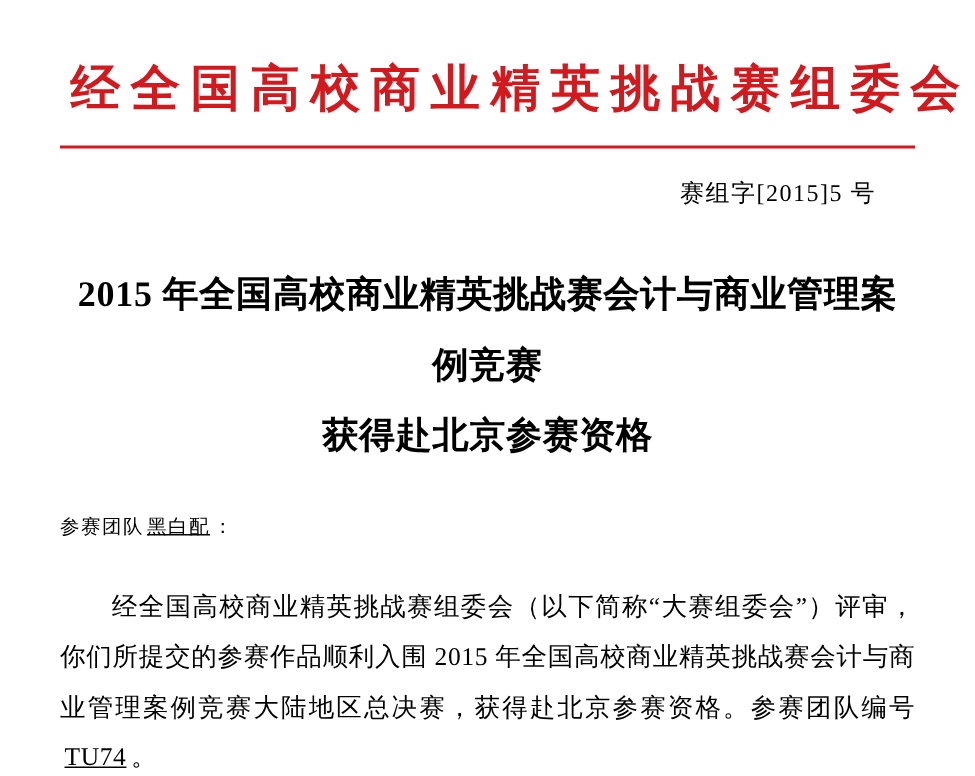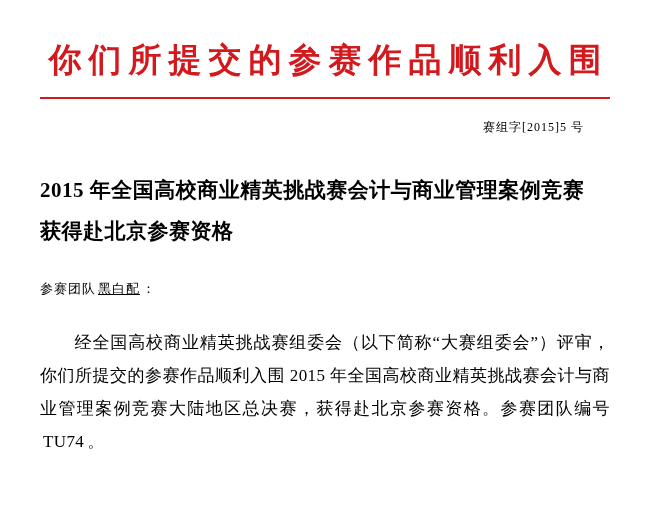--- a/index.html
+++ b/index.html
@@ -39,29 +39,30 @@
   .letterhead-rule {
     margin-top: 17px;
     height: 2px;
     background: #d2191e;
     width: 100%;
   }
   
   .doc-number {
     margin-top: 20px;
     text-align: right;
-    font-size: 12px;
+    font-size: 16px;
     letter-spacing: 1px;
     padding-right: 26px;
   }
   
   .doc-title {
     margin-top: 34px;
+    text-align: center;
     font-weight: bold;
-    font-size: 21px;
+    font-size: 24px;
     line-height: 1.95;
     letter-spacing: 0.5px;
   }
   
   .salutation {
     margin-top: 28px;
     font-size: 13px;
     letter-spacing: 1px;
   }
   .salutation .fill {
@@ -75,30 +76,31 @@
     line-height: 1.95;
     text-align: justify;
     text-justify: inter-ideograph;
     letter-spacing: 0.4px;
   }
   .body-text .indent {
     display: inline-block;
     width: 34px;
   }
   .body-text .fill {
+    text-decoration: underline;
     padding: 0 3px;
   }
 </style>
 </head>
 <body>
 
 <div class="page">
 
   <div class="letterhead">
-    <div class="letterhead-title">你们所提交的参赛作品顺利入围</div>
+    <div class="letterhead-title">经全国高校商业精英挑战赛组委会</div>
     <div class="letterhead-rule"></div>
   </div>
 
   <div class="doc-number">赛组字[2015]5 号</div>
 
   <div class="doc-title">
     <div>2015 年全国高校商业精英挑战赛会计与商业管理案例竞赛</div>
     <div>获得赴北京参赛资格</div>
   </div>
 

